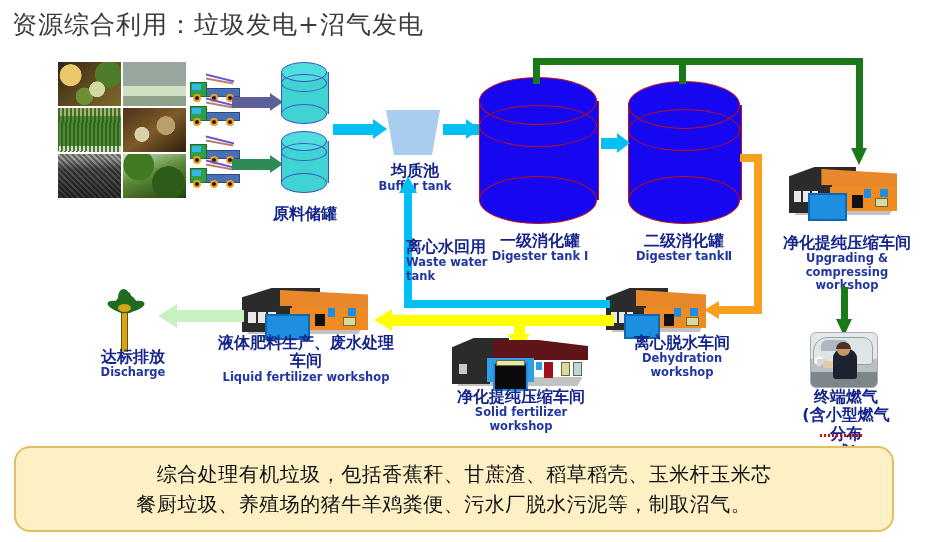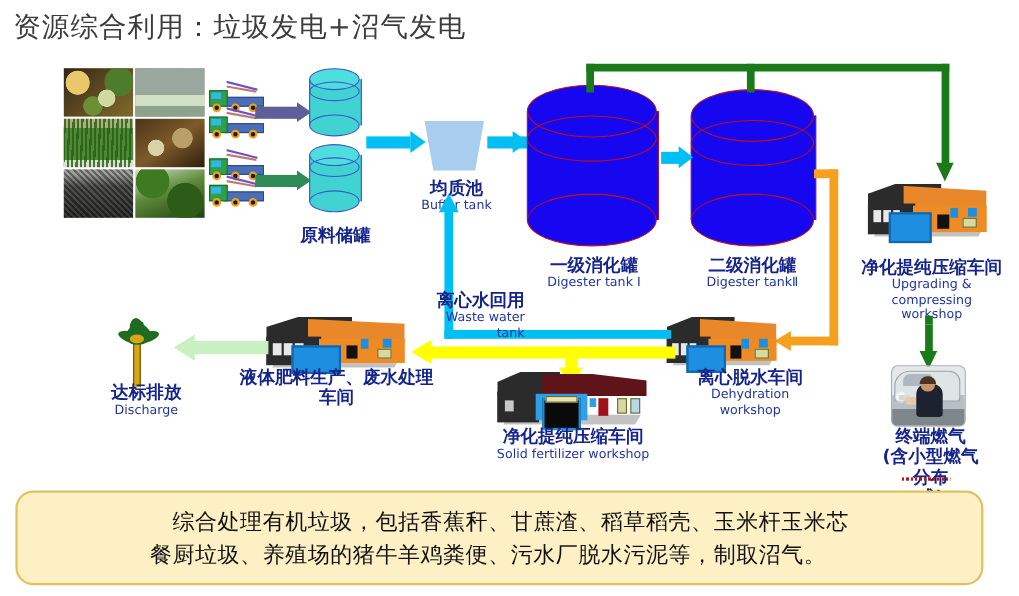--- a/index.html
+++ b/index.html
@@ -15,21 +15,21 @@
   .title{
     position:absolute;left:12px;top:8px;
     font-size:25px;color:#3c3c3c;letter-spacing:1px;
     font-family:"DejaVu Sans","Liberation Sans",sans-serif;
     white-space:nowrap;
   }
 
   
   .lab{position:absolute;text-align:center;color:#1a2a8a;line-height:1.15;}
   .lab .cn{font-weight:bold;font-size:16px;color:#14248a;display:block;}
-  .lab .en{font-weight:normal;font-size:11.5px;color:#2136a0;display:block;}
+  .lab .en{font-weight:bold;font-size:11.5px;color:#2136a0;display:block;}
 
   
   .photogrid{position:absolute;left:58px;top:62px;width:128px;height:136px;
              display:grid;grid-template-columns:1fr 1fr;grid-template-rows:1fr 1fr 1fr;gap:2px;}
   .ph{width:100%;height:100%;position:relative;overflow:hidden;}
   .ph1{background:
       radial-gradient(circle at 20% 30%,#e8c86a 0 18%,transparent 19%),
       radial-gradient(circle at 62% 62%,#cfd9a0 0 16%,transparent 17%),
       radial-gradient(circle at 80% 28%,#4f7c2a 0 22%,transparent 23%),
       radial-gradient(circle at 42% 78%,#6c8f34 0 17%,transparent 18%),
@@ -339,21 +339,21 @@
   </div>
   <div class="lab" style="left:624px;top:334px;width:116px;">
     <span class="cn">离心脱水车间</span>
     <span class="en">Dehydration</span>
     <span class="en">workshop</span>
   </div>
 
   <div class="seg" style="left:404px;top:300px;width:206px;height:8px;background:#00bff3;"></div>
   <div class="seg" style="left:404px;top:192px;width:8px;height:116px;background:#00bff3;"></div>
   <div class="ah" style="left:399px;top:176px;border-left:9px solid transparent;border-right:9px solid transparent;border-bottom:17px solid #00bff3;"></div>
-  <div class="lab" style="left:381px;top:238px;width:96px;text-align:right;margin-top:26px;">
+  <div class="lab" style="left:406px;top:238px;width:96px;text-align:left;">
     <span class="cn">离心水回用</span>
     <span class="en">Waste water</span>
     <span class="en">tank</span>
   </div>
 
   <div class="seg" style="left:392px;top:315px;width:222px;height:11px;background:#ffff00;"></div>
   <div class="seg" style="left:514px;top:315px;width:11px;height:22px;background:#ffff00;"></div>
   <div class="ah" style="left:508px;top:334px;border-left:11px solid transparent;border-right:11px solid transparent;border-top:17px solid #ffff00;"></div>
   <div class="ah" style="left:374px;top:309px;border-top:11px solid transparent;border-bottom:11px solid transparent;border-right:18px solid #ffff00;"></div>
 
@@ -388,20 +388,21 @@
         <i></i>
       </div>
     <div class="door"></div>
     <div class="blk" style="left:58%;top:26px;width:10px;height:12px;"></div>
     <div class="sq" style="left:68%;top:20px;width:7px;height:9px;"></div>
     <div class="sq" style="left:84%;top:20px;width:8px;height:8px;"></div>
     <div class="win2" style="left:80%;top:29px;width:13px;height:9px;"></div>
   </div>
   <div class="lab" style="left:218px;top:334px;width:176px;">
     <span class="cn">液体肥料生产、废水处理车间</span>
+    <span class="en">Liquid fertilizer  workshop</span>
   </div>
 
   <div class="seg" style="left:176px;top:310px;width:68px;height:12px;background:#c8f0c0;"></div>
   <div class="ah" style="left:158px;top:304px;border-top:12px solid transparent;border-bottom:12px solid transparent;border-right:19px solid #c8f0c0;"></div>
 
   <div class="palm" style="left:105px;top:288px;width:56px;height:70px;">
     <div class="trunk"></div>
     <div class="frond" style="left:2px;top:14px;width:26px;height:10px;transform:rotate(18deg);"></div>
     <div class="frond" style="left:12px;top:14px;width:28px;height:10px;transform:rotate(-16deg);"></div>
     <div class="frond" style="left:6px;top:8px;width:22px;height:9px;transform:rotate(-44deg);"></div>

